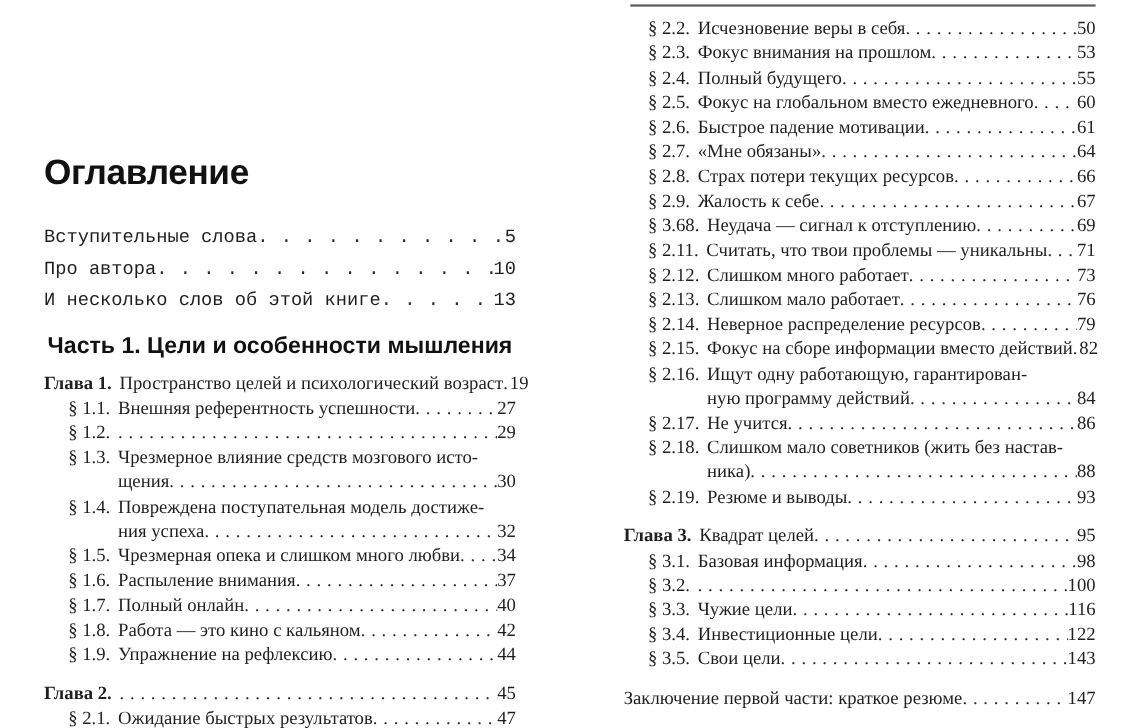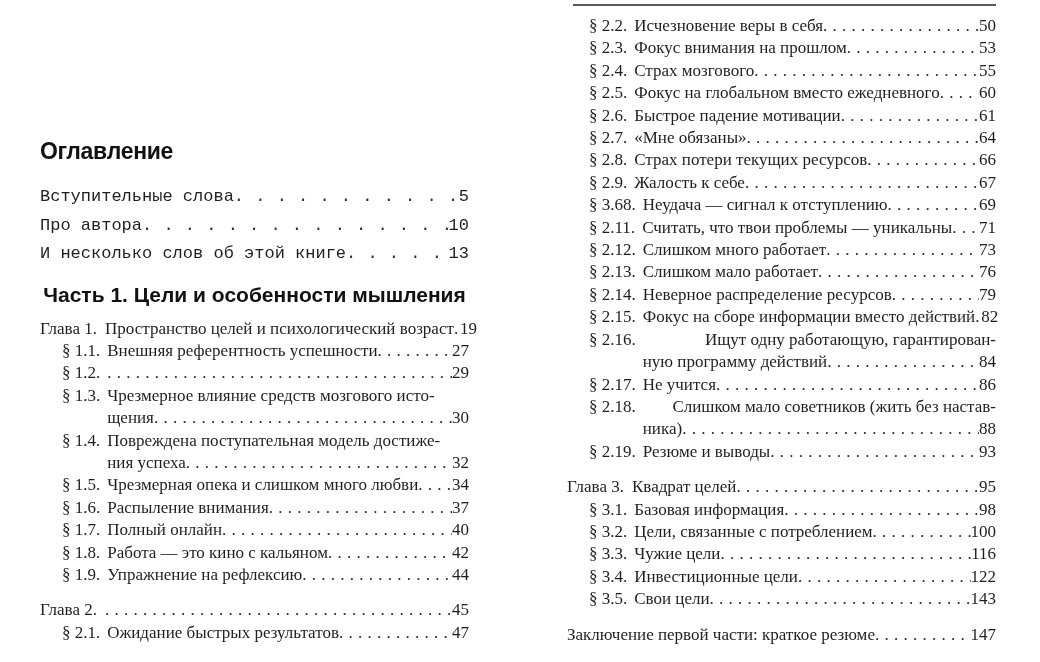--- a/index.html
+++ b/index.html
@@ -21,47 +21,47 @@
     height: 2px;
     background: #5a5a5a;
   }
   .col { position: absolute; top: 0; }
   .col-left  { left: 40px;  width: 429px; }
   .col-right { left: 567px; width: 429px; }
 
   .toc-title {
     font-family: "Liberation Sans", "DejaVu Sans", sans-serif;
     font-weight: 700;
-    font-size: 23px;
+    font-size: 32px;
     letter-spacing: -0.3px;
     color: #111111;
     margin-top: 138px;
-    margin-bottom: 18px;
+    margin-bottom: 28px;
   }
   .part-heading {
     font-family: "Liberation Sans", "DejaVu Sans", sans-serif;
     font-weight: 700;
     font-size: 21px;
     color: #111111;
     text-align: center;
     margin: 14px 0 11px 0;
   }
 
   .block { margin-bottom: 13px; }
-  .col-right .block-first { margin-top: 15px; text-align: right; }
+  .col-right .block-first { margin-top: 15px; }
 
   .entry {
     display: flex;
     font-size: 17px;
     line-height: 22.4px;
   }
   .block-front .entry { line-height: 28.5px; font-family: Liberation Mono, monospace; }
   .entry.section { padding-left: 22px; }
   .lbl { flex: none; margin-right: 7px; white-space: nowrap; }
-  .entry.chapter > .lbl { min-width: 58px; }
+  .entry.chapter > .lbl { min-width: 58px; font-weight: bold; }
   .entry.section > .lbl { min-width: 37px; }
   .body { flex: 1 1 auto; min-width: 0; }
   .wline { }
   .lastline { display: flex; align-items: baseline; }
   .t { flex: none; white-space: nowrap; }
   .dots {
     flex: 1 1 0;
     min-width: 6px;
     overflow: hidden;
     white-space: nowrap;
@@ -256,21 +256,21 @@
                 <span class="t">Фокус внимания на прошлом</span>
                 <span class="dots">. . . . . . . . . . . . . . . . . . . . . . . . . . . . . . . . . . . . . . . . . . . . . . . . . . . . . . . . . . . . . . . . . . . . . . . . . . . . . . . . </span>
                 <span class="pg">53</span>
               </div>
             </div>
           </div>
           <div class="entry section">
             <span class="lbl">§ 2.4.</span>
             <div class="body">
               <div class="lastline">
-                <span class="t">Страх мозгового</span>
+                <span class="t">Полный будущего</span>
                 <span class="dots">. . . . . . . . . . . . . . . . . . . . . . . . . . . . . . . . . . . . . . . . . . . . . . . . . . . . . . . . . . . . . . . . . . . . . . . . . . . . . . . . </span>
                 <span class="pg">55</span>
               </div>
             </div>
           </div>
           <div class="entry section">
             <span class="lbl">§ 2.5.</span>
             <div class="body">
               <div class="lastline">
                 <span class="t">Фокус на глобальном вместо ежедневного</span>
@@ -440,21 +440,20 @@
                 <span class="t">Базовая информация</span>
                 <span class="dots">. . . . . . . . . . . . . . . . . . . . . . . . . . . . . . . . . . . . . . . . . . . . . . . . . . . . . . . . . . . . . . . . . . . . . . . . . . . . . . . . </span>
                 <span class="pg">98</span>
               </div>
             </div>
           </div>
           <div class="entry section">
             <span class="lbl">§ 3.2.</span>
             <div class="body">
               <div class="lastline">
-                <span class="t">Цели, связанные с потреблением</span>
                 <span class="dots">. . . . . . . . . . . . . . . . . . . . . . . . . . . . . . . . . . . . . . . . . . . . . . . . . . . . . . . . . . . . . . . . . . . . . . . . . . . . . . . . </span>
                 <span class="pg">100</span>
               </div>
             </div>
           </div>
           <div class="entry section">
             <span class="lbl">§ 3.3.</span>
             <div class="body">
               <div class="lastline">
                 <span class="t">Чужие цели</span>

